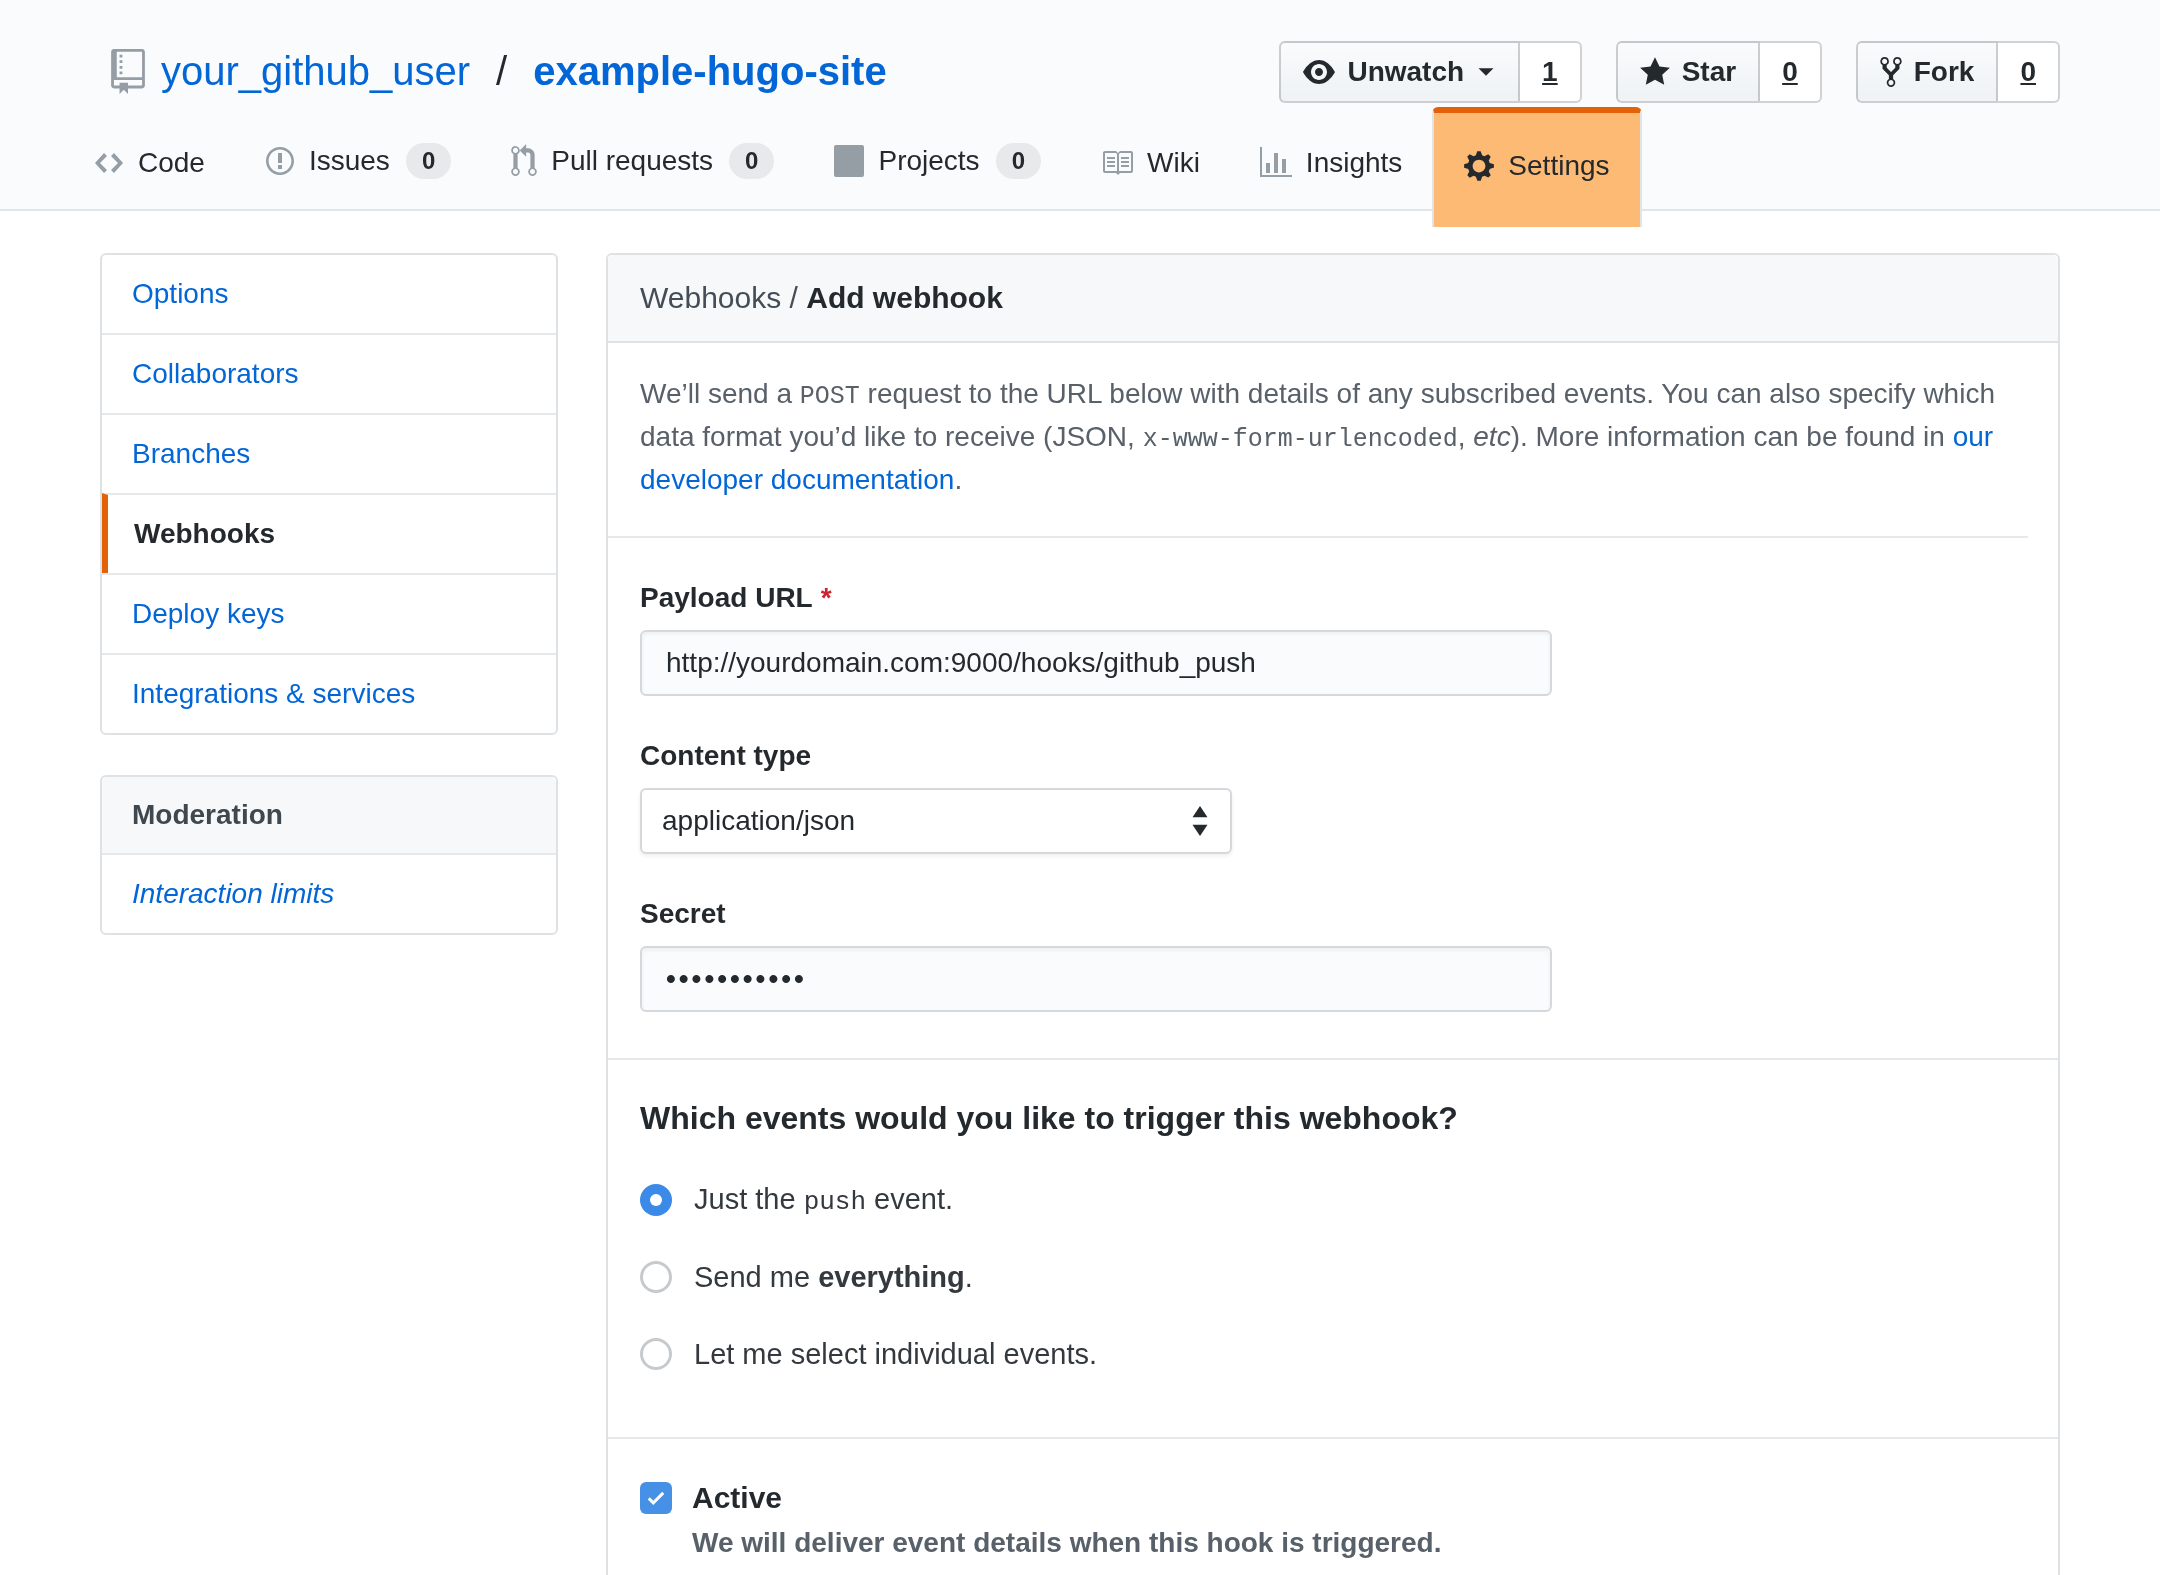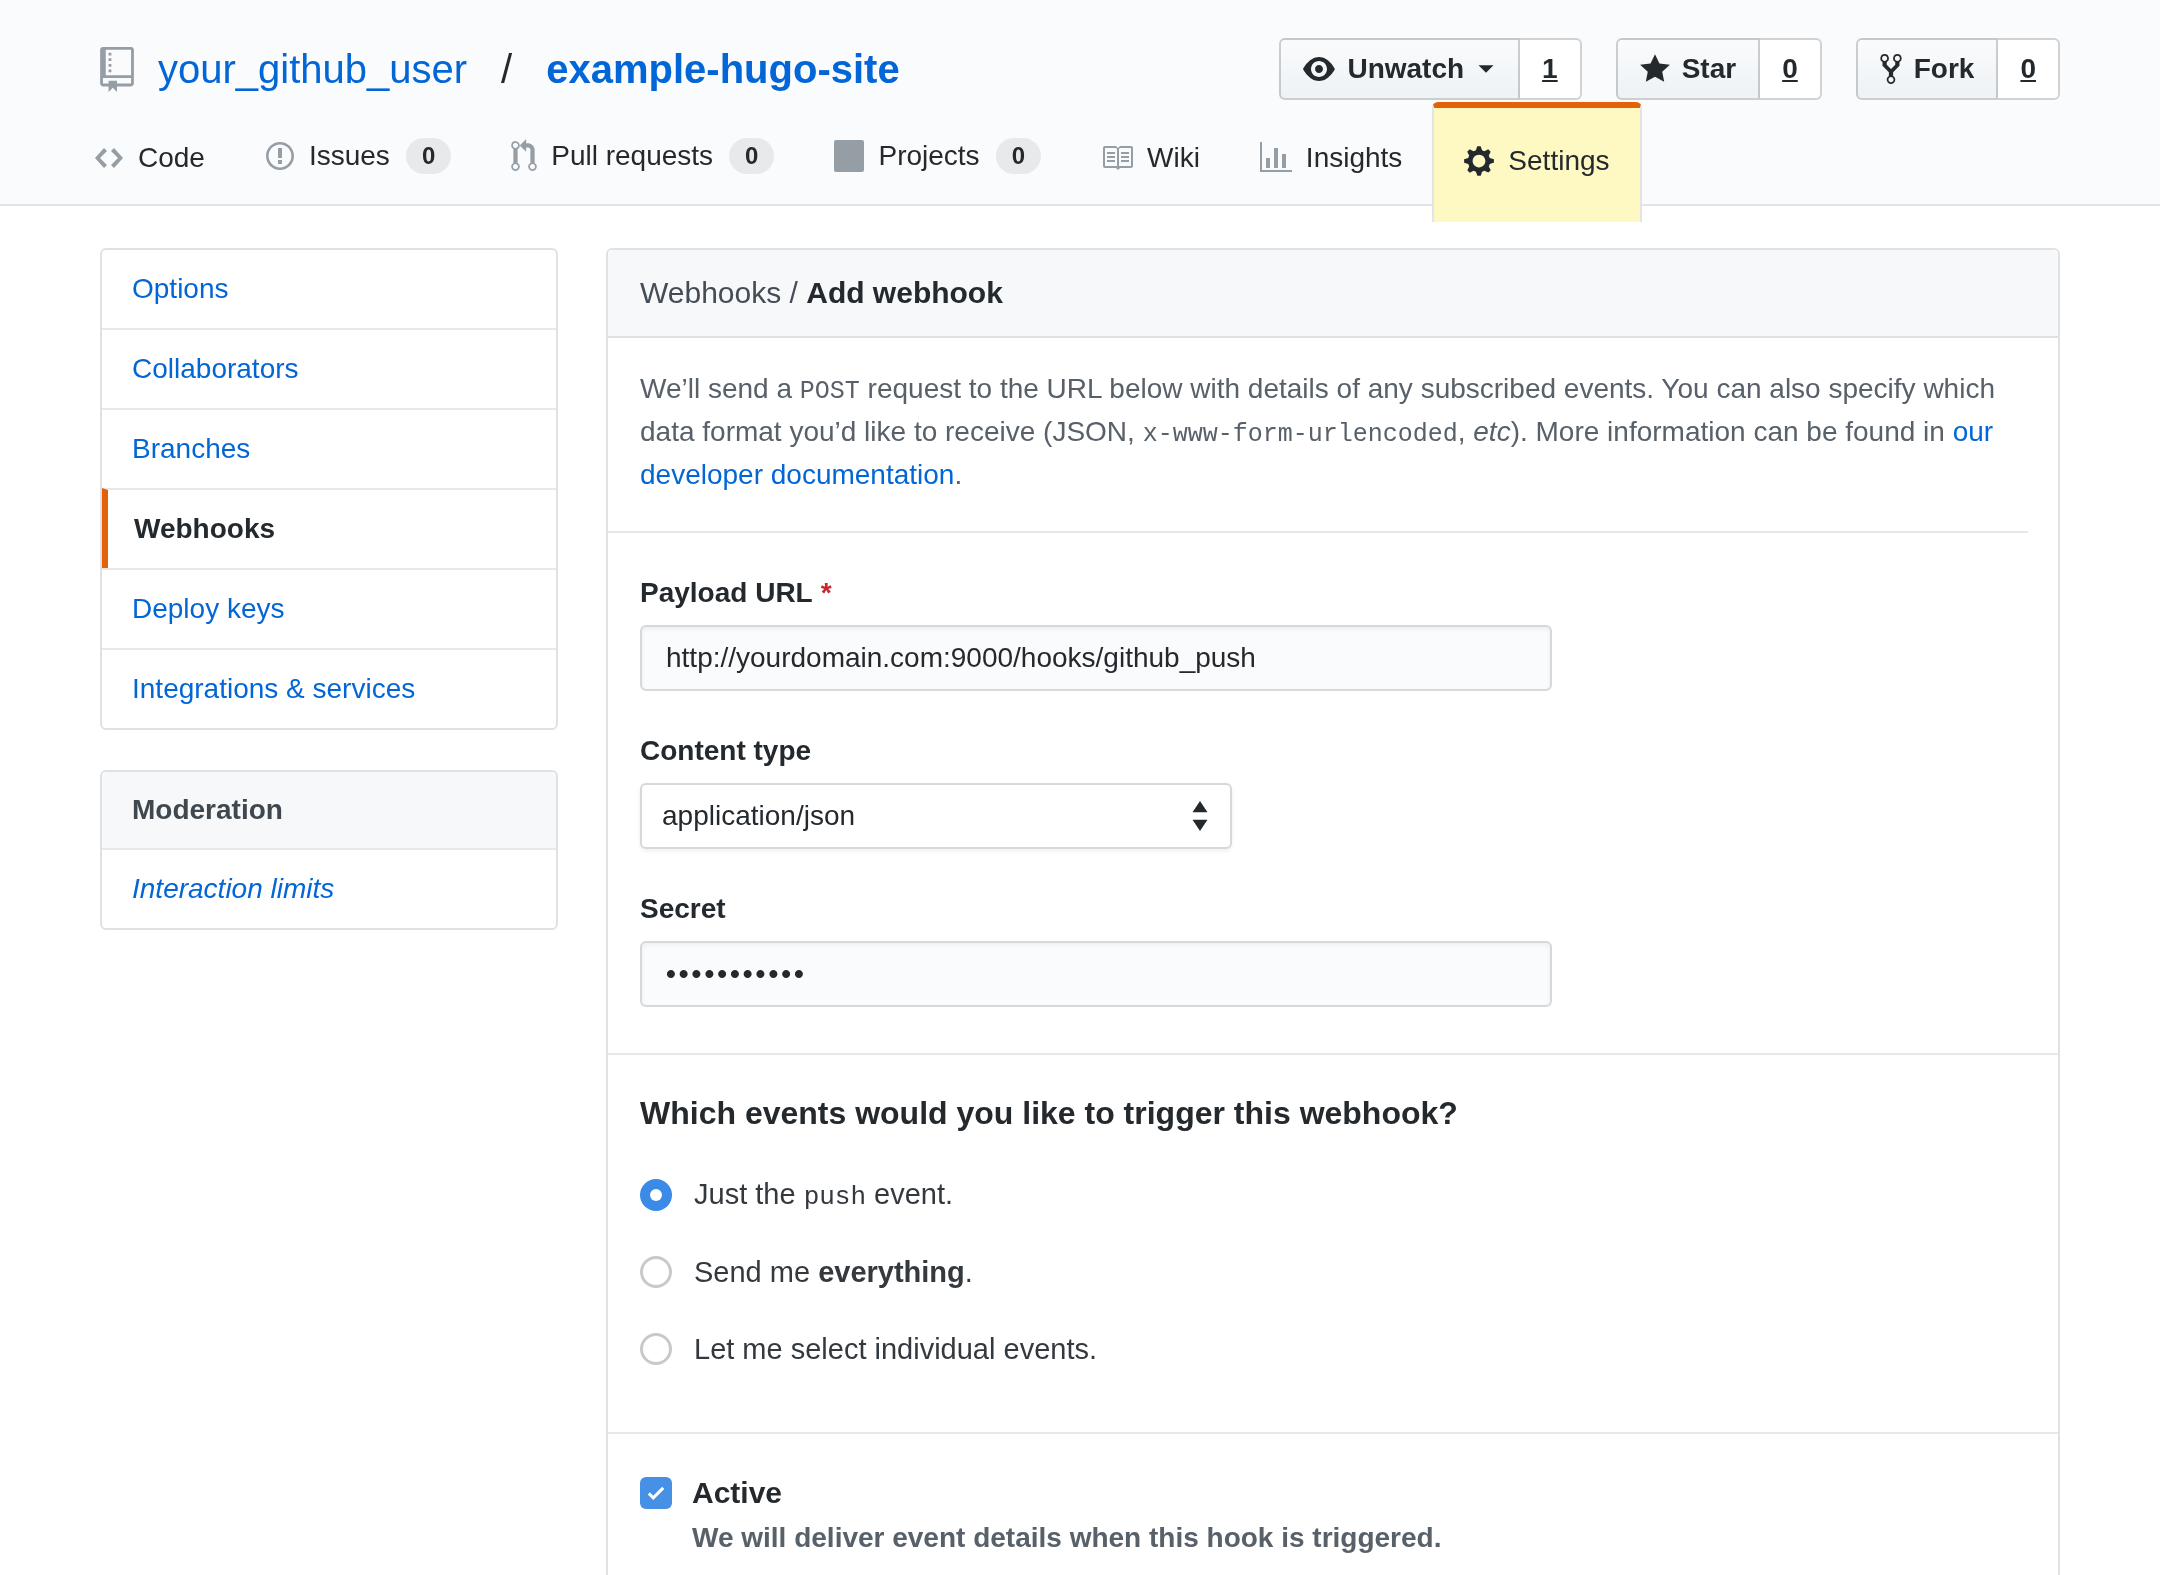--- a/index.html
+++ b/index.html
@@ -42,21 +42,21 @@
   }
 
   
   .reponav{display:flex;align-items:flex-end;padding:0 64px;margin-top:12px;}
   .reponav-item{
     display:flex;align-items:center;gap:14px;padding:26px 30px 30px 30px;
     font-size:28px;color:var(--text);text-decoration:none;white-space:nowrap;
   }
   .reponav-item svg{fill:var(--icon-gray);}
   .reponav-item.active{
-    background:#fef9c3;border:2px solid var(--border);border-bottom:0;
+    background:#fdba74;border:2px solid var(--border);border-bottom:0;
     border-top:6px solid var(--orange);border-radius:6px 6px 0 0;
     margin-top:-18px;margin-bottom:-18px;padding-top:36px;padding-bottom:44px;
     position:relative;z-index:2;font-weight:400;
   }
   .reponav-item.active svg{fill:var(--text);}
   .counter{
     display:inline-block;padding:4px 16px;margin-left:2px;font-size:24px;font-weight:600;
     background:rgba(27,31,35,.08);border-radius:24px;color:var(--text);
   }
 
@@ -142,21 +142,21 @@
     display:flex;align-items:center;justify-content:center;cursor:pointer;flex-shrink:0;
   }
   .checkbox-label{font-size:30px;font-weight:700;}
   .checkbox-note{margin:12px 0 0 52px;font-size:28px;color:var(--muted);font-weight:bold;}
 </style>
 </head>
 <body>
 
 <div class="site-header">
   <div class="repo-row">
-    <h1 class="repo-title" style="margin:0;font-weight:400;gap:24px;">
+    <h1 class="repo-title" style="margin:11px;font-weight:400;">
       <span style="display:flex;">
         <svg width="34" height="45" viewBox="0 0 12 16">
             <path d="M4 9H3V8h1v1zm0-3H3v1h1V6zm0-2H3v1h1V4zm0-2H3v1h1V2zm8-1v12c0 .55-.45 1-1 1H6v2l-1.5-1.5L3 16v-2H1c-.55 0-1-.45-1-1V1c0-.55.45-1 1-1h10c.55 0 1 .45 1 1zm-1 10H1v2h2v-1h3v1h5v-2zm0-10H2v9h9V1z"></path>
           </svg>
       </span>
       <a href="#" class="owner">your_github_user</a>
       <span class="sep">/</span>
       <a href="#" class="name">example-hugo-site</a>
     </h1>
     <div class="pagehead-actions">

